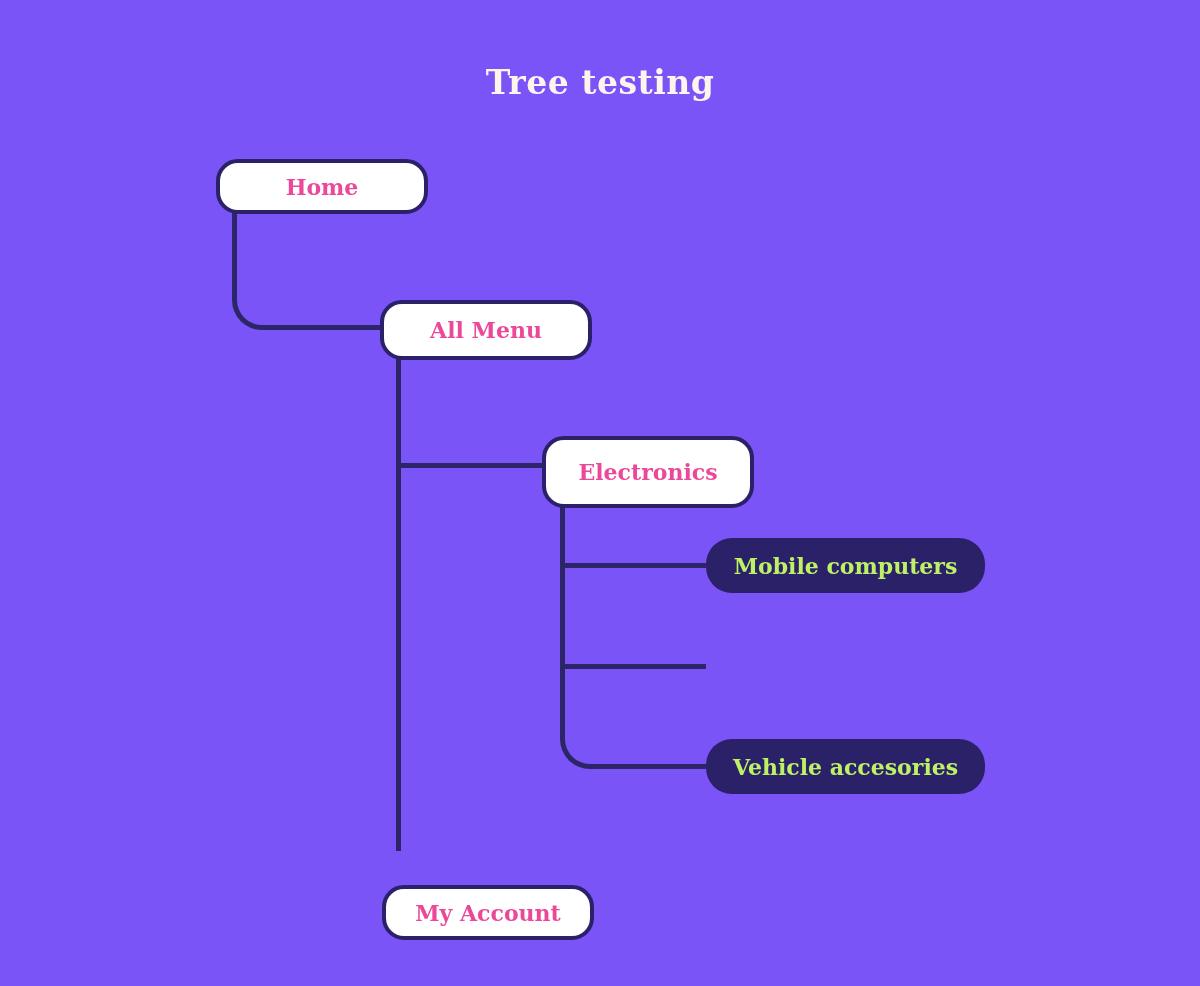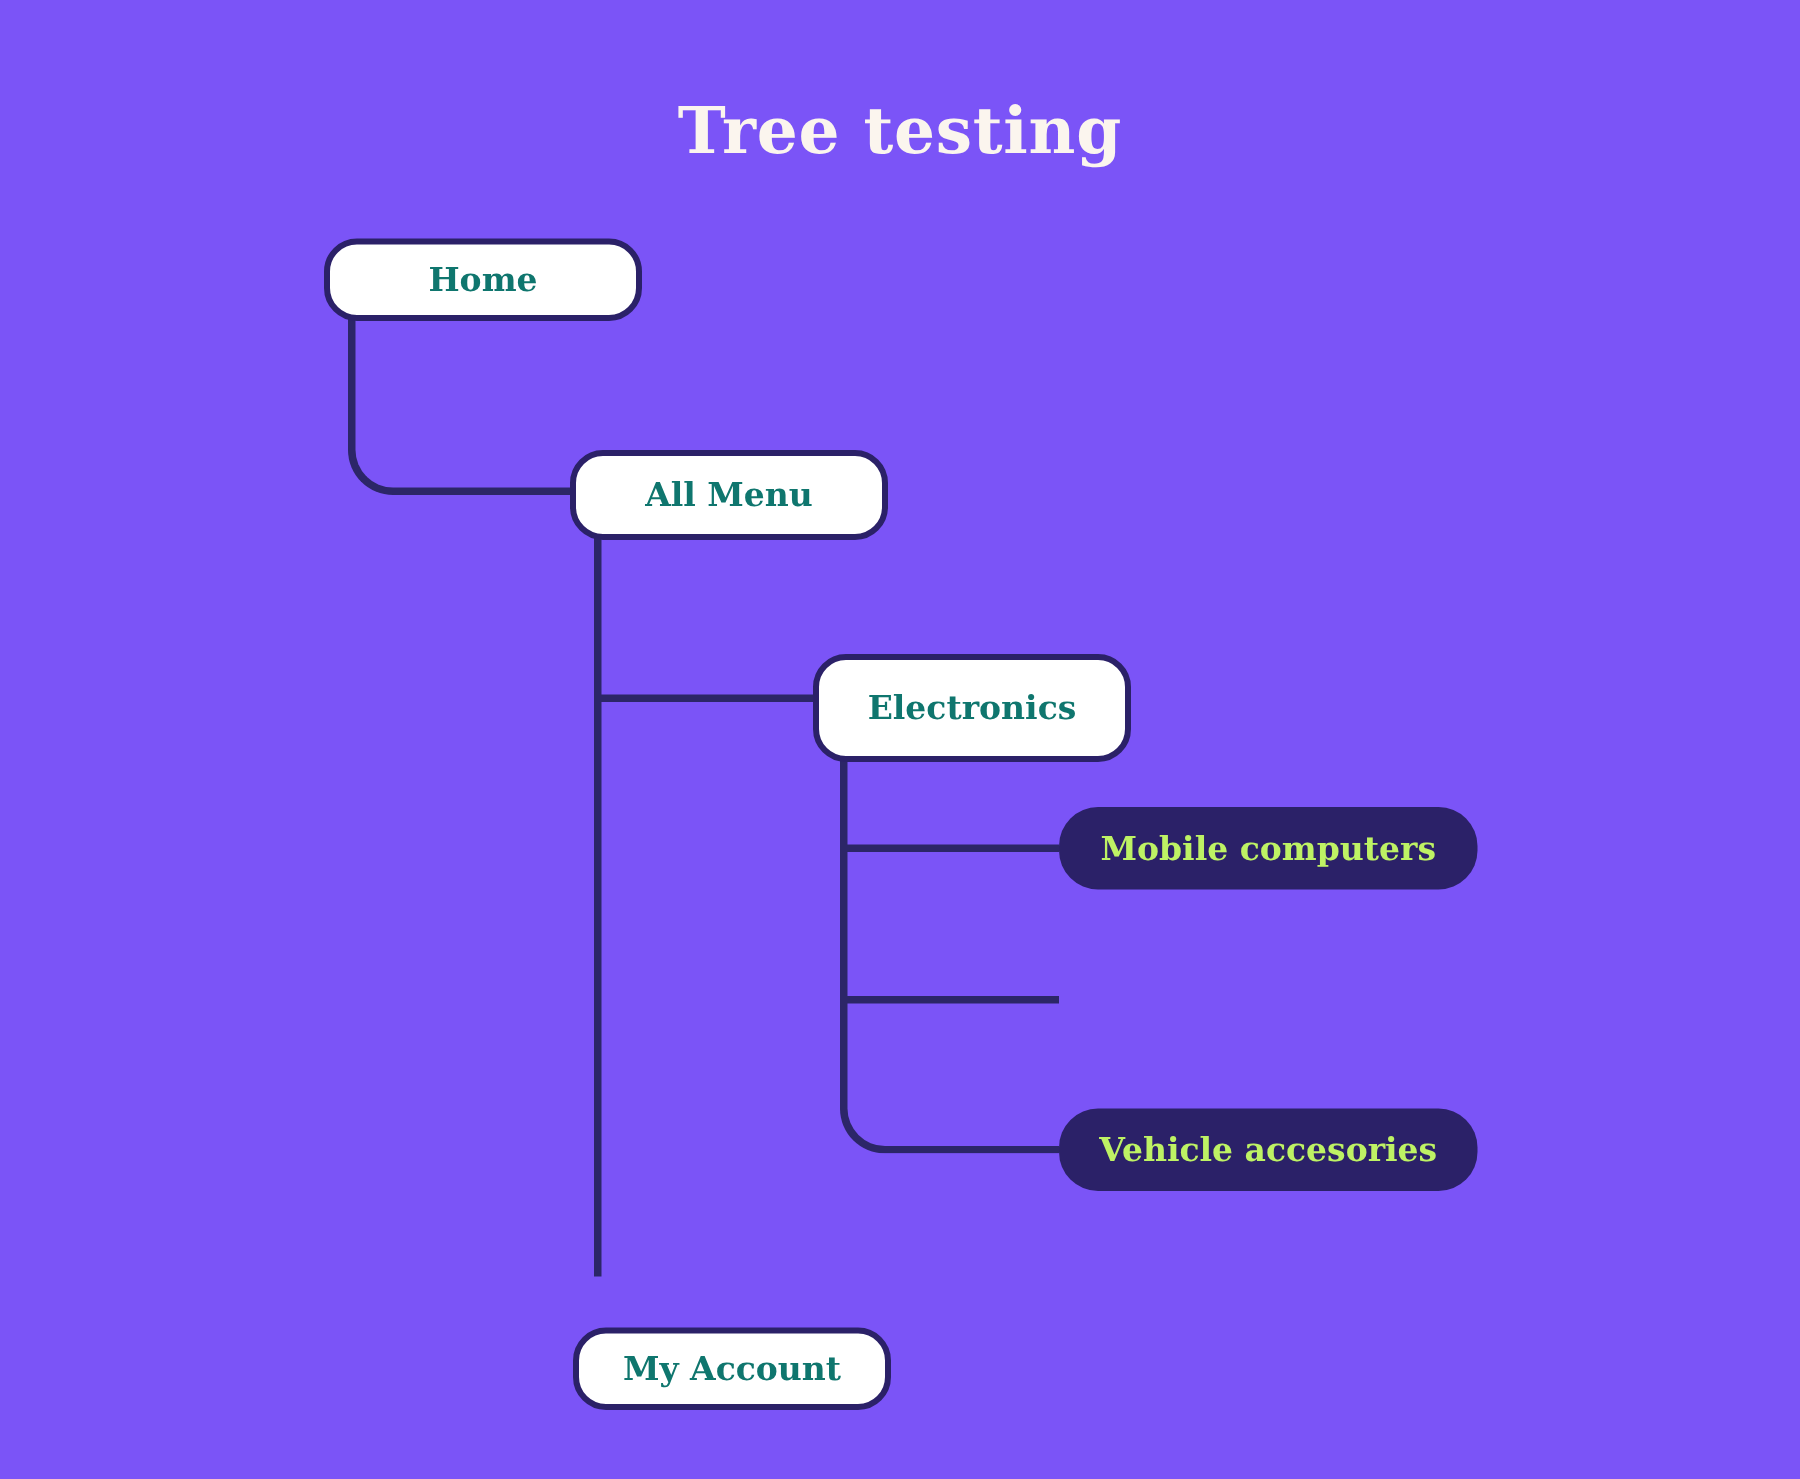--- a/index.html
+++ b/index.html
@@ -14,40 +14,40 @@
     background: #7B54F7;
     overflow: hidden;
     font-family: "DejaVu Serif", "Liberation Serif", serif;
   }
   .title {
     position: absolute;
     left: 0;
     right: 0;
     top: 63px;
     text-align: center;
-    font-size: 43px;
+    font-size: 33px;
     font-weight: bold;
     color: #FBF5EE;
     letter-spacing: 0.5px;
   }
   .node {
     position: absolute;
     box-sizing: border-box;
     display: flex;
     align-items: center;
     justify-content: center;
     font-weight: bold;
     font-size: 22px;
     z-index: 2;
   }
   .node.light {
     background: #FFFFFF;
     border: 4px solid #2B2168;
     border-radius: 22px;
-    color: #0f766e;
+    color: #ec4899;
   }
   .node.dark {
     background: #2B2168;
     border-radius: 26px;
     color: #bef264;
   }
   .line {
     position: absolute;
     background: #2C2668;
     z-index: 1;

